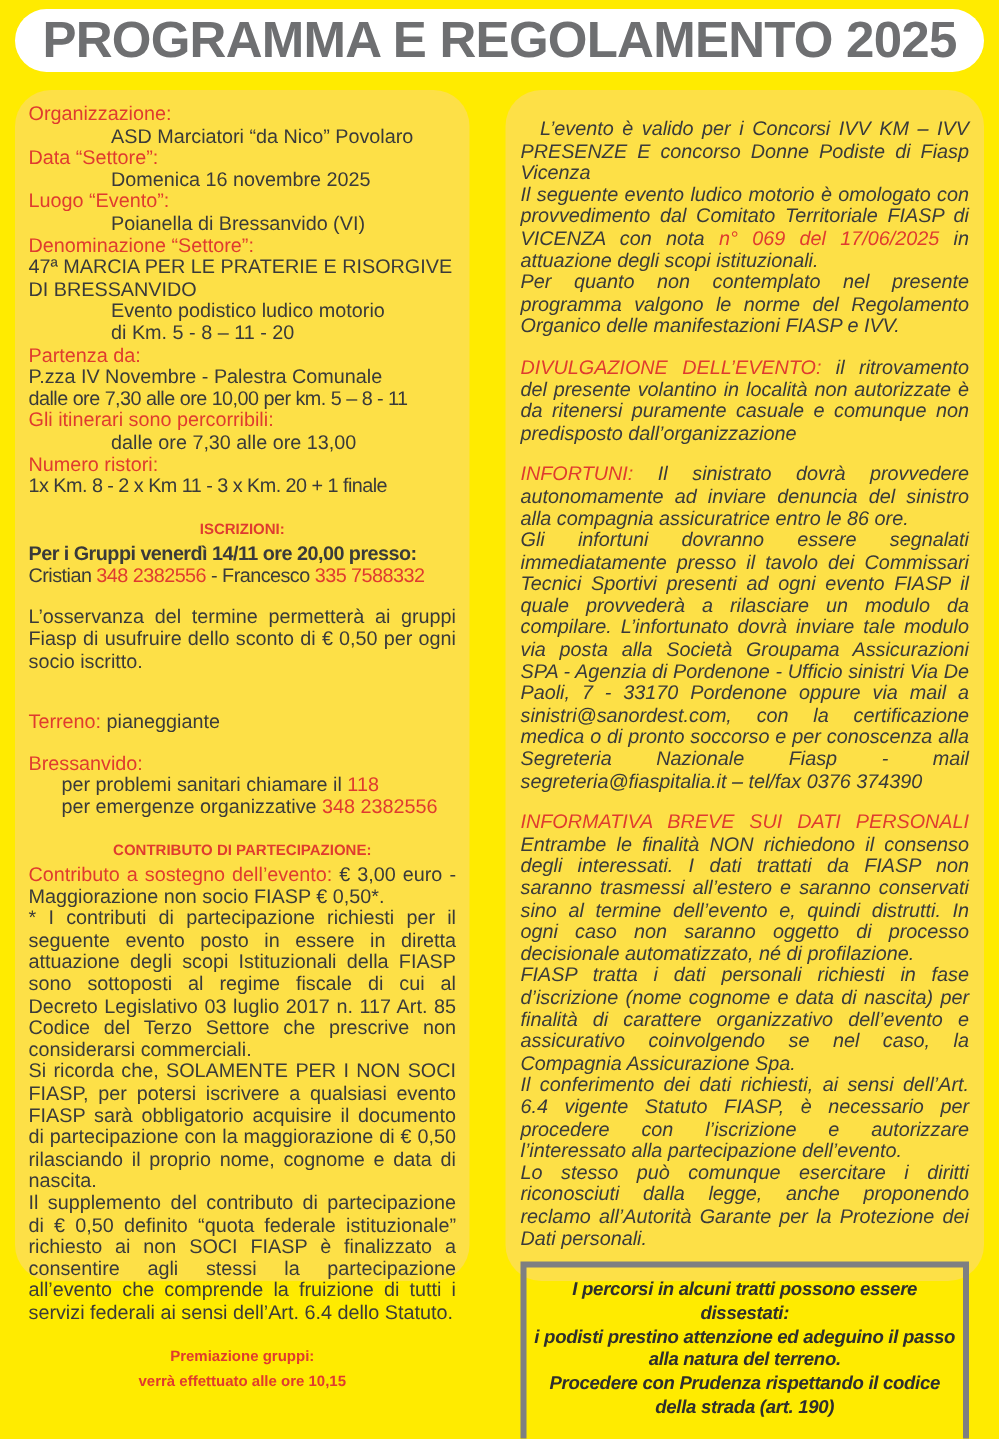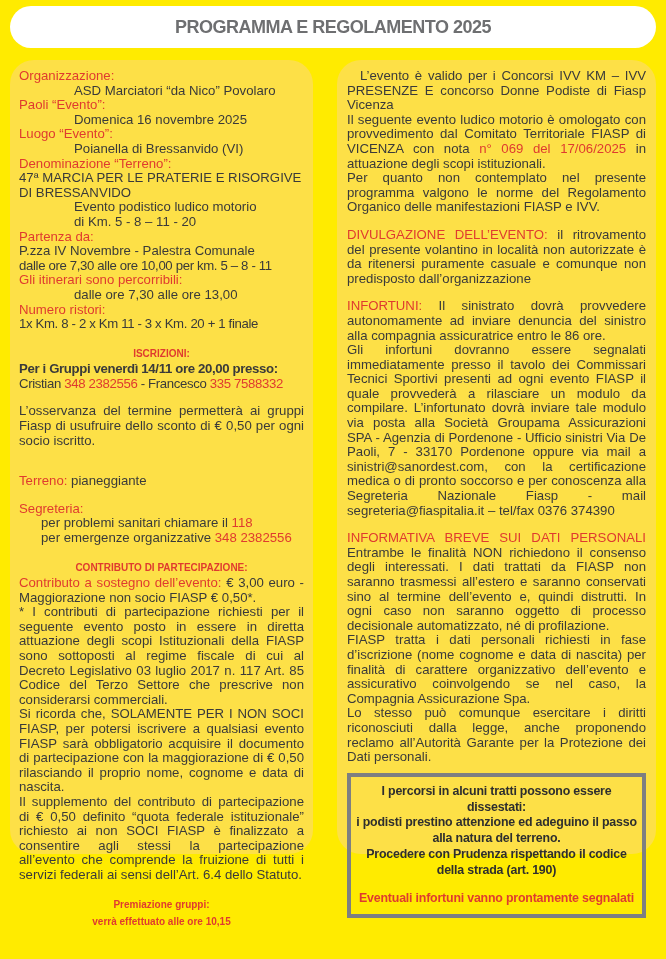--- a/index.html
+++ b/index.html
@@ -15,31 +15,31 @@
     background:var(--yellow);
     font-family:"Liberation Sans",sans-serif;
     position:relative;overflow:hidden;
   }
   .header-box{
     position:absolute;left:10px;top:6px;width:646px;height:42px;
     background:#ffffff;border-radius:21px;
     display:flex;align-items:center;justify-content:center;
   }
   .header-box h1{
-    margin:0;font-size:18px;font-weight:bold;color:var(--title-gray);
+    margin:0;font-size:34px;font-weight:bold;color:var(--title-gray);
     letter-spacing:-0.5px;white-space:nowrap;
   }
   .col{
     position:absolute;top:60px;height:794px;box-sizing:border-box;
     background:#fde047;border-radius:24px;
     padding:9px 9px;color:var(--text);
     font-size:13.2px;line-height:14.6px;
   }
   .col.left{left:10px;width:303px;}
-  .col.right{left:337px;width:319px;padding:9px 10px;}
+  .col.right{left:337px;width:319px;padding:19px 10px;font-style:italic;}
   .tb{min-height:14.6px;}
   .blank{height:13px;min-height:13px;}
   .line{text-align:left;}
   .indent{padding-left:55px;}
   .indent-sm{padding-left:22px;}
   .justify{text-align:justify;}
   .justify-ind{text-align:justify;text-indent:13px;}
   .heading{text-align:center;font-weight:bold;font-size:10px;line-height:17.5px;}
   .stretch{text-align:justify;text-align-last:justify;}
   .tight{letter-spacing:-0.35px;white-space:nowrap;}
@@ -60,46 +60,46 @@
 
 <div class="page">
 
   <div class="header-box">
     <h1>PROGRAMMA E REGOLAMENTO 2025</h1>
   </div>
 
   <div class="col left" id="left-col">
       <div class="tb line"><span class="red">Organizzazione:</span></div>
       <div class="tb indent"><span>ASD Marciatori “da Nico” Povolaro</span></div>
-      <div class="tb line"><span class="red">Paoli “Evento”:</span></div>
+      <div class="tb line"><span class="red">Data “Settore”:</span></div>
       <div class="tb indent"><span>Domenica 16 novembre 2025</span></div>
       <div class="tb line"><span class="red">Luogo “Evento”:</span></div>
       <div class="tb indent"><span>Poianella di Bressanvido  (VI)</span></div>
-      <div class="tb line"><span class="red">Denominazione “Terreno”:</span></div>
+      <div class="tb line"><span class="red">Denominazione “Settore”:</span></div>
       <div class="tb line"><span>47ª MARCIA PER LE PRATERIE E RISORGIVE DI BRESSANVIDO</span></div>
       <div class="tb indent"><span>Evento podistico ludico motorio</span></div>
       <div class="tb indent"><span>di Km. 5 - 8 – 11 - 20</span></div>
       <div class="tb line"><span class="red">Partenza da:</span></div>
       <div class="tb line"><span>P.zza IV Novembre - Palestra Comunale</span></div>
       <div class="tb line tight"><span>dalle ore  7,30 alle ore 10,00 per km.  5 – 8 - 11</span></div>
       <div class="tb line"><span class="red">Gli itinerari sono percorribili:</span></div>
       <div class="tb indent"><span>dalle ore 7,30 alle ore 13,00</span></div>
       <div class="tb line"><span class="red">Numero ristori:</span></div>
       <div class="tb line tight"><span>1x Km. 8 - 2 x Km 11 - 3 x Km. 20 + 1 finale</span></div>
       <div class="tb blank"></div>
       <div class="tb heading"><span class="red">ISCRIZIONI:</span></div>
       <div class="tb line tight"><span class="b">Per i Gruppi venerdì 14/11 ore 20,00 presso:</span></div>
       <div class="tb line tight"><span>Cristian </span><span class="red">348 2382556</span><span> - Francesco </span><span class="red">335 7588332</span></div>
       <div class="tb blank"></div>
       <div class="tb justify"><span>L’osservanza del termine permetterà ai gruppi Fiasp di usufruire dello sconto di € 0,50 per ogni socio iscritto.</span></div>
       <div class="tb blank"></div>
       <div class="tb blank"></div>
       <div class="tb line"><span class="red">Terreno:</span><span> pianeggiante</span></div>
       <div class="tb blank"></div>
-      <div class="tb line"><span class="red">Segreteria:</span></div>
+      <div class="tb line"><span class="red">Bressanvido:</span></div>
       <div class="tb indent-sm"><span>per problemi sanitari chiamare il </span><span class="red">118</span></div>
       <div class="tb indent-sm"><span>per emergenze organizzative </span><span class="red">348 2382556</span></div>
       <div class="tb blank"></div>
       <div class="tb heading"><span class="red">CONTRIBUTO DI PARTECIPAZIONE:</span></div>
       <div class="tb justify"><span class="red">Contributo a sostegno dell’evento:</span><span> € 3,00 euro - Maggiorazione non socio FIASP € 0,50*.</span></div>
       <div class="tb justify"><span>* I contributi di partecipazione richiesti per il seguente evento posto in essere in diretta attuazione degli scopi Istituzionali della FIASP sono sottoposti al regime fiscale di cui al Decreto Legislativo 03 luglio 2017 n. 117 Art. 85 Codice del Terzo Settore che prescrive non considerarsi commerciali.</span></div>
       <div class="tb justify"><span>Si ricorda che, SOLAMENTE PER I NON SOCI FIASP, per potersi iscrivere a qualsiasi evento FIASP sarà obbligatorio acquisire il documento di partecipazione con la maggiorazione di € 0,50 rilasciando il proprio nome, cognome e data di nascita.</span></div>
       <div class="tb justify"><span>Il supplemento del contributo di partecipazione di € 0,50 definito “quota federale istituzionale” richiesto ai non SOCI FIASP è finalizzato a consentire agli stessi la partecipazione all’evento che comprende la fruizione di tutti i servizi federali ai sensi dell’Art. 6.4 dello Statuto.</span></div>
       <div class="tb blank"></div>
       <div class="tb heading"><span class="red">Premiazione gruppi:</span></div>
@@ -113,20 +113,21 @@
         <div class="tb justify"><span>Per quanto non contemplato nel presente programma valgono le norme del  Regolamento Organico delle manifestazioni  FIASP  e  IVV.</span></div>
         <div class="tb blank"></div>
         <div class="tb justify"><span class="red">DIVULGAZIONE DELL’EVENTO:</span><span> il ritrovamento del presente volantino in località non autorizzate è da ritenersi puramente casuale e comunque non predisposto dall’organizzazione</span></div>
         <div class="tb blank"></div>
         <div class="tb justify"><span class="red">INFORTUNI:</span><span> Il sinistrato dovrà provvedere autonomamente ad inviare denuncia del sinistro alla compagnia assicuratrice entro le 86 ore.</span></div>
         <div class="tb justify"><span>Gli infortuni dovranno essere segnalati immediatamente presso il tavolo dei Commissari Tecnici Sportivi presenti ad ogni evento FIASP il quale provvederà a rilasciare un modulo da compilare. L’infortunato dovrà inviare tale modulo via posta alla Società Groupama Assicurazioni SPA - Agenzia di Pordenone - Ufficio sinistri Via De Paoli, 7  - 33170 Pordenone oppure via mail a sinistri@sanordest.com, con la certificazione medica o di pronto soccorso e per conoscenza alla Segreteria Nazionale Fiasp - mail segreteria@fiaspitalia.it – tel/fax 0376 374390</span></div>
         <div class="tb blank"></div>
         <div class="tb stretch"><span class="red">INFORMATIVA BREVE SUI DATI PERSONALI</span></div>
         <div class="tb justify"><span>Entrambe le finalità NON richiedono il consenso degli interessati. I dati trattati da FIASP non saranno trasmessi all’estero e saranno conservati sino al termine dell’evento e, quindi distrutti. In ogni caso non saranno oggetto di processo decisionale automatizzato, né di profilazione.</span></div>
         <div class="tb justify"><span>FIASP tratta i dati personali richiesti in fase d’iscrizione (nome cognome e data di nascita) per finalità di carattere organizzativo dell’evento e assicurativo coinvolgendo se nel caso, la Compagnia Assicurazione Spa.</span></div>
+        <div class="tb justify"><span>Il conferimento dei dati richiesti, ai sensi dell’Art. 6.4 vigente Statuto FIASP, è necessario per procedere con l’iscrizione e autorizzare l’interessato alla partecipazione dell’evento.</span></div>
         <div class="tb justify"><span>Lo stesso può comunque esercitare i diritti riconosciuti dalla legge, anche proponendo reclamo all’Autorità Garante per la Protezione dei Dati personali.</span></div>
       </div>
     <div class="notice-box" id="notice-box">
         <div class="tb center"><span class="b">I percorsi in alcuni tratti possono essere dissestati:</span></div>
         <div class="tb center"><span class="b">i podisti prestino attenzione ed adeguino il passo</span></div>
         <div class="tb center"><span class="b">alla natura del terreno.</span></div>
         <div class="tb center"><span class="b">Procedere con Prudenza rispettando il codice</span></div>
         <div class="tb center"><span class="b">della strada (art. 190)</span></div>
         <div class="tb blank"></div>
         <div class="tb center"><span class="red b">Eventuali infortuni vanno prontamente segnalati</span></div>

